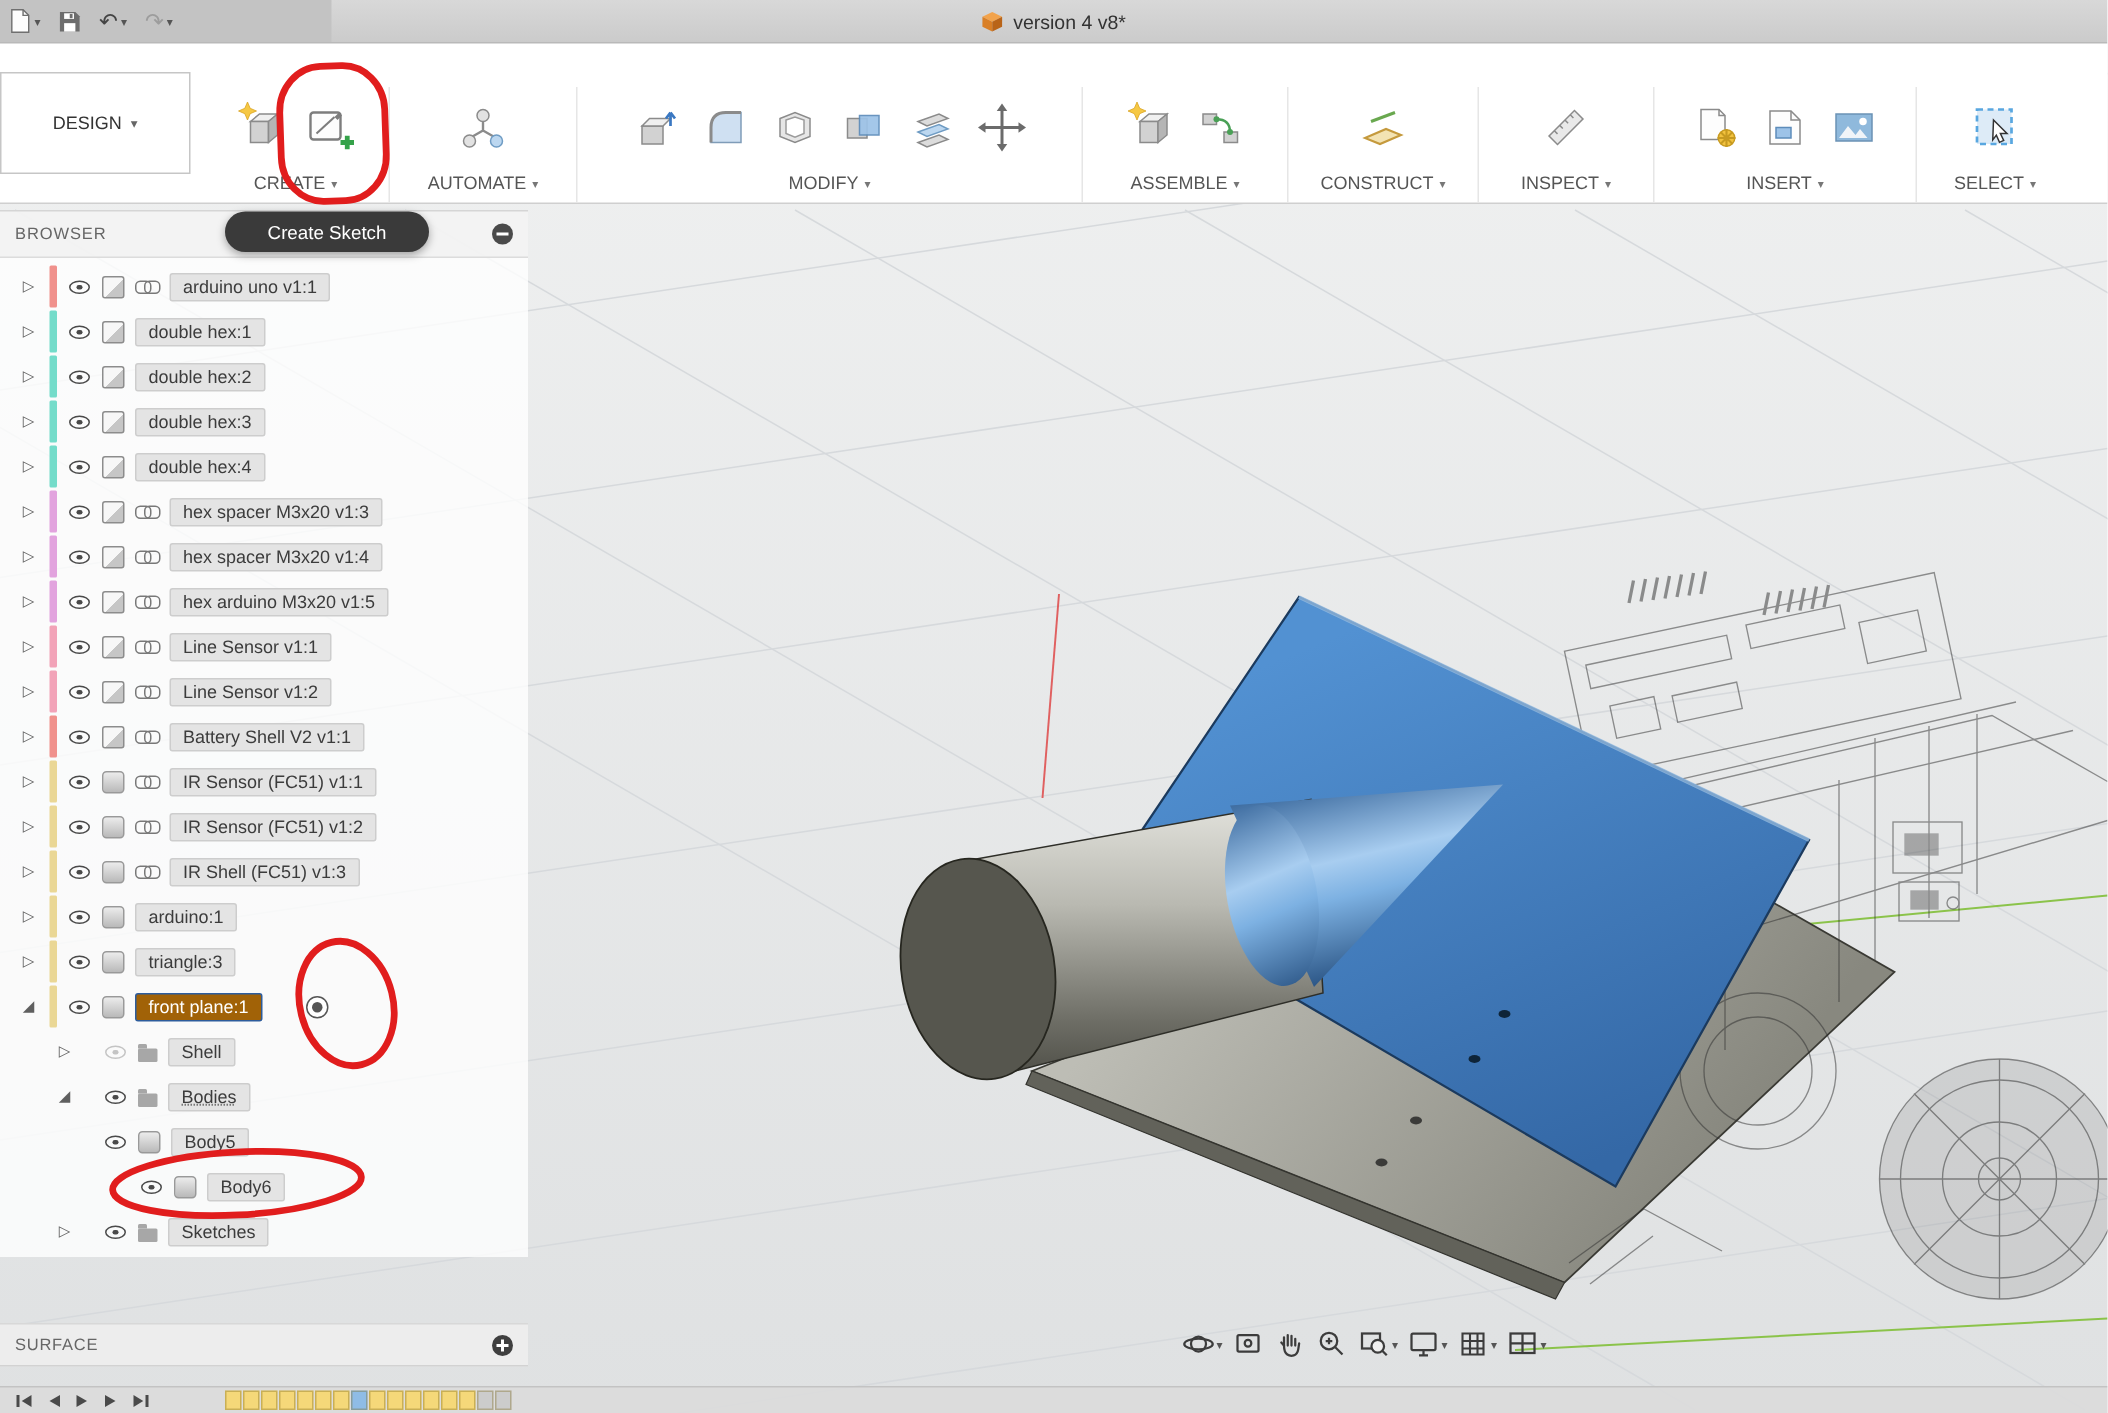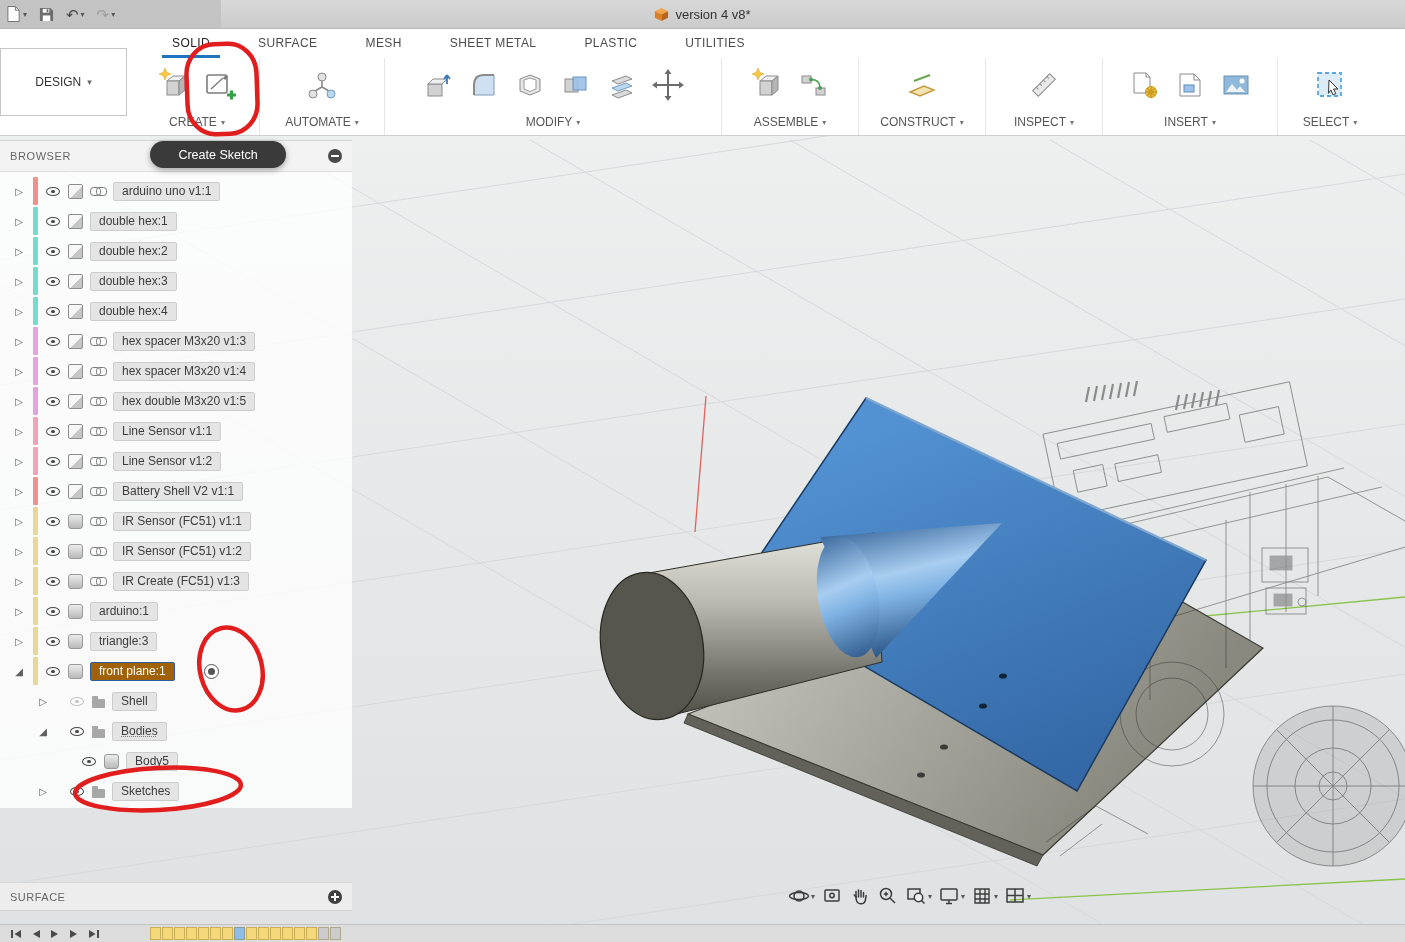--- a/index.html
+++ b/index.html
@@ -246,40 +246,20 @@
     <svg width="15" height="15" viewBox="0 0 16 16">
       <path d="M8 1 L15 4.5 8 8 1 4.5Z" fill="#f2a34c"></path>
         <path d="M1 4.5 8 8 v7 L1 11.5Z" fill="#d97f26"></path>
         <path d="M15 4.5 8 8 v7 l7 -3.5Z" fill="#b96418"></path>
     </svg>
     <span>version 4 v8*</span>
   </div>
 </div>
 
 <div id="ribbon">
-  <div id="tab-row">
-    <div class="tab active">
-        <span>SOLID</span>
-      </div>
-    <div class="tab">
-        <span>SURFACE</span>
-      </div>
-    <div class="tab">
-        <span>MESH</span>
-      </div>
-    <div class="tab">
-        <span>SHEET METAL</span>
-      </div>
-    <div class="tab">
-        <span>PLASTIC</span>
-      </div>
-    <div class="tab">
-        <span>UTILITIES</span>
-      </div>
-  </div>
 
   <div id="tool-row">
 
     <div class="tgroup" style="width:116px">
       <div class="ticons">
         <span class="tbtn">
           <svg width="36" height="36" viewBox="0 0 36 36">
               <path d="M11 14 L17 9 L29 9 L23 14 Z" fill="#f0f0f0" stroke="#8b8b8b"></path>
               <rect x="11" y="14" width="12" height="14" fill="#d2d2d2" stroke="#8b8b8b"></rect>
               <path d="M23 14 L29 9 L29 23 L23 28 Z" fill="#b5b5b5" stroke="#8b8b8b"></path>
@@ -536,21 +516,21 @@
         <span class="ticon t-component"></span>
         <span class="link-ic"></span>
         <span class="lbl">hex spacer M3x20 v1:4</span>
       </div>
       <div class="trow" style="padding-left: 12px;">
         <span class="expander">▷</span>
         <span class="cbar" style="background: rgb(226, 163, 222);"></span>
         <span class="eye"></span>
         <span class="ticon t-component"></span>
         <span class="link-ic"></span>
-        <span class="lbl">hex double M3x20 v1:5</span>
+        <span class="lbl">hex arduino M3x20 v1:5</span>
       </div>
       <div class="trow" style="padding-left: 12px;">
         <span class="expander">▷</span>
         <span class="cbar" style="background: rgb(242, 163, 184);"></span>
         <span class="eye"></span>
         <span class="ticon t-component"></span>
         <span class="link-ic"></span>
         <span class="lbl">Line Sensor v1:1</span>
       </div>
       <div class="trow" style="padding-left: 12px;">
@@ -584,21 +564,21 @@
         <span class="ticon t-body"></span>
         <span class="link-ic"></span>
         <span class="lbl">IR Sensor (FC51) v1:2</span>
       </div>
       <div class="trow" style="padding-left: 12px;">
         <span class="expander">▷</span>
         <span class="cbar" style="background: rgb(234, 215, 149);"></span>
         <span class="eye"></span>
         <span class="ticon t-body"></span>
         <span class="link-ic"></span>
-        <span class="lbl">IR Create (FC51) v1:3</span>
+        <span class="lbl">IR Shell (FC51) v1:3</span>
       </div>
       <div class="trow" style="padding-left: 12px;">
         <span class="expander">▷</span>
         <span class="cbar" style="background: rgb(234, 215, 149);"></span>
         <span class="eye"></span>
         <span class="ticon t-body"></span>
         <span class="lbl">arduino:1</span>
       </div>
       <div class="trow" style="padding-left: 12px;">
         <span class="expander">▷</span>
@@ -622,26 +602,33 @@
         <span class="ticon t-folder"></span>
         <span class="lbl">Shell</span>
       </div>
       <div class="trow" style="padding-left: 36px;">
         <span class="expander">◢</span>
         <span class="cbar" style="visibility: hidden;"></span>
         <span class="eye"></span>
         <span class="ticon t-folder"></span>
         <span class="lbl u">Bodies</span>
       </div>
-      <div class="trow" style="padding-left: 48px;">
+      <div class="trow" style="padding-left: 36px;">
         <span class="expander"></span>
         <span class="cbar" style="visibility: hidden;"></span>
         <span class="eye"></span>
         <span class="ticon t-body"></span>
         <span class="lbl">Body5</span>
+      </div>
+      <div class="trow" style="padding-left: 60px;">
+        <span class="expander"></span>
+        <span class="cbar" style="visibility: hidden;"></span>
+        <span class="eye"></span>
+        <span class="ticon t-body"></span>
+        <span class="lbl">Body6</span>
       </div>
       <div class="trow" style="padding-left: 36px;">
         <span class="expander">▷</span>
         <span class="cbar" style="visibility: hidden;"></span>
         <span class="eye"></span>
         <span class="ticon t-folder"></span>
         <span class="lbl">Sketches</span>
       </div>
     </div>
 </div>

